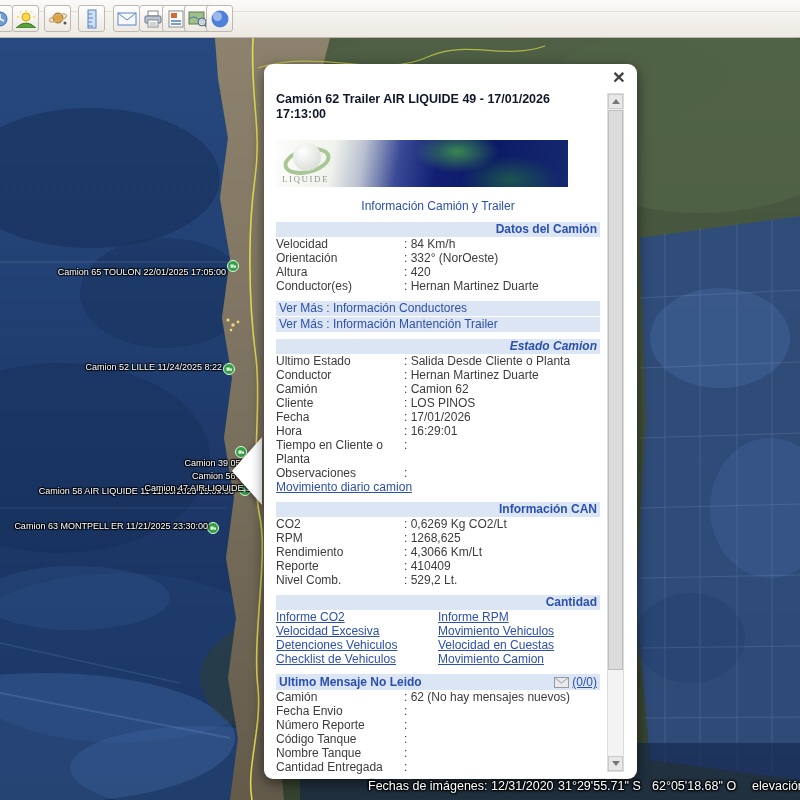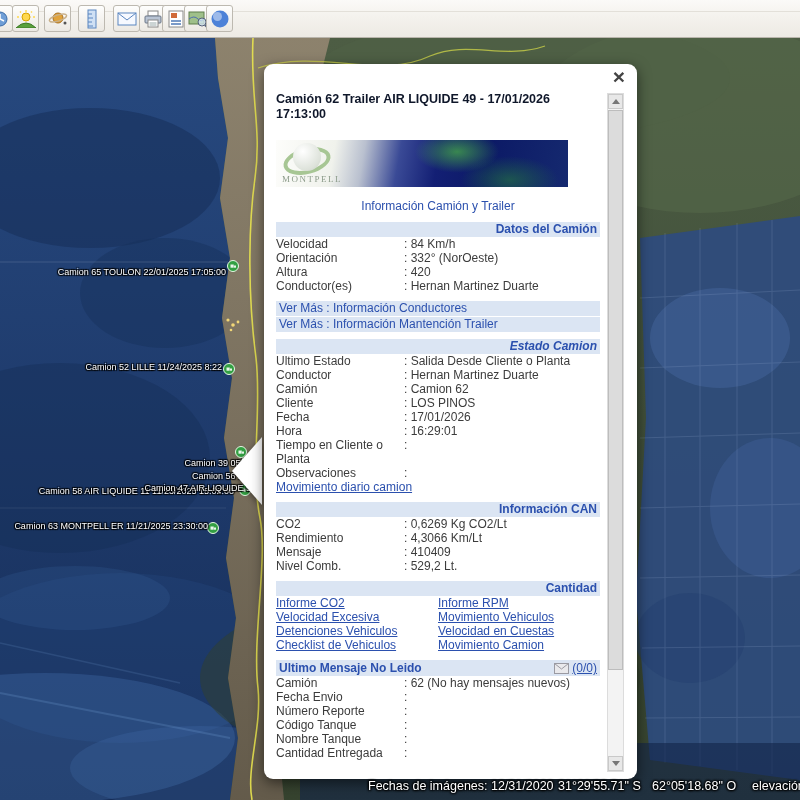--- a/index.html
+++ b/index.html
@@ -286,21 +286,21 @@
 
   <div id="balloon">
     <div id="balloon-close">×</div>
 
     <div id="balloon-content">
       <div class="b-title">Camión 62 Trailer AIR LIQUIDE 49 - 17/01/2026 17:13:00</div>
 
       <div class="banner">
         <div class="ring"></div>
         <div class="globe"></div>
-        <div class="btext">MONTPELL</div>
+        <div class="btext">LIQUIDE</div>
       </div>
 
       <div class="center-head">Información Camión y Trailer</div>
 
       
       <div class="secbar">Datos del Camión</div>
       <div class="row">
           <span class="lbl">Velocidad</span>
           <span class="val">: 84 Km/h</span>
         </div>
@@ -358,25 +358,29 @@
         </div>
       <span class="lnk mov-link">Movimiento diario camion</span>
 
       
       <div class="secbar">Información CAN</div>
       <div class="row">
           <span class="lbl">CO2</span>
           <span class="val">: 0,6269 Kg CO2/Lt</span>
         </div>
       <div class="row">
+          <span class="lbl">RPM</span>
+          <span class="val">: 1268,625</span>
+        </div>
+      <div class="row">
           <span class="lbl">Rendimiento</span>
           <span class="val">: 4,3066 Km/Lt</span>
         </div>
       <div class="row">
-          <span class="lbl">Mensaje</span>
+          <span class="lbl">Reporte</span>
           <span class="val">: 410409</span>
         </div>
       <div class="row">
           <span class="lbl">Nivel Comb.</span>
           <span class="val">: 529,2 Lt.</span>
         </div>
 
       
       <div class="secbar">Cantidad</div>
       <div class="repcols">

